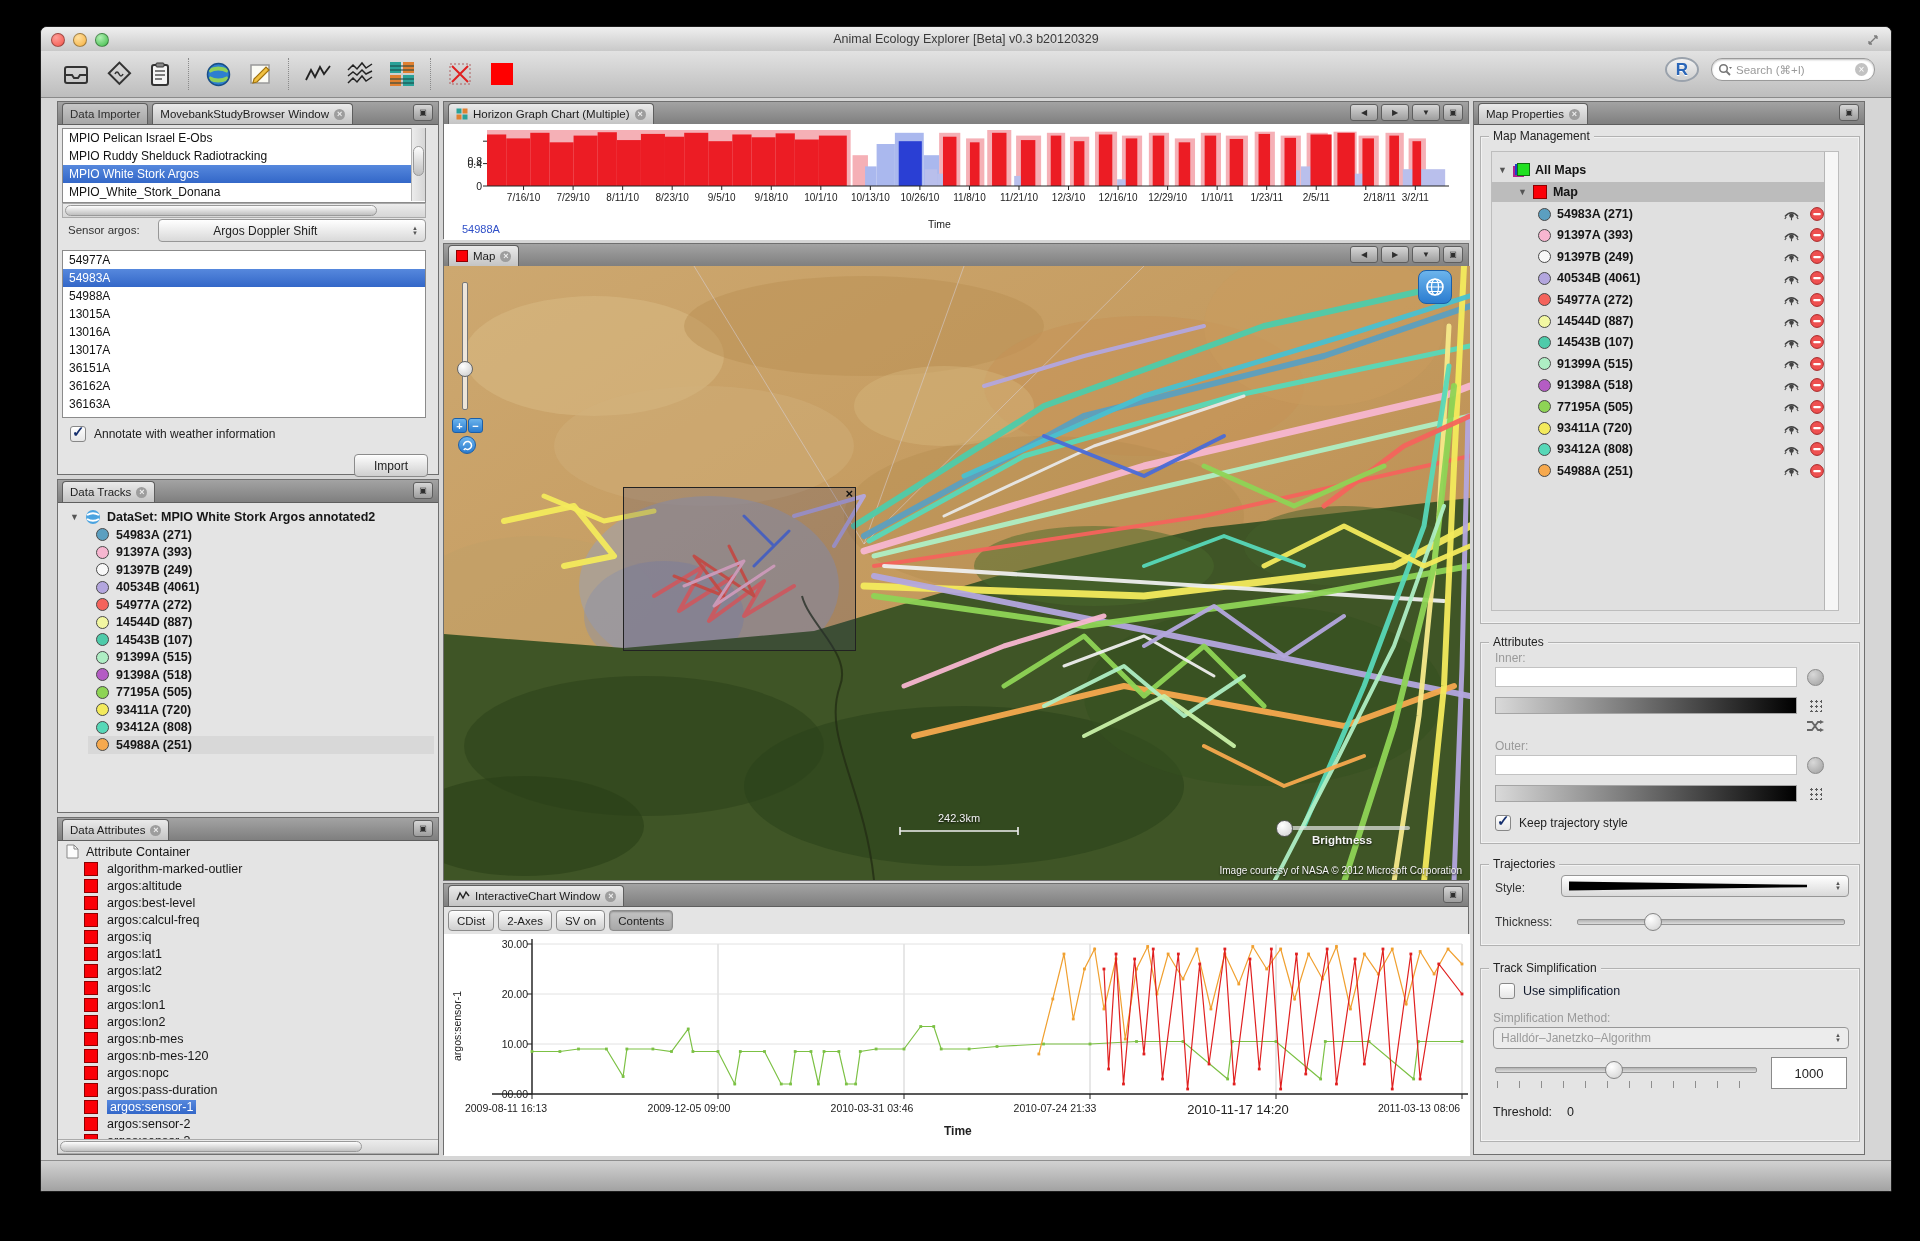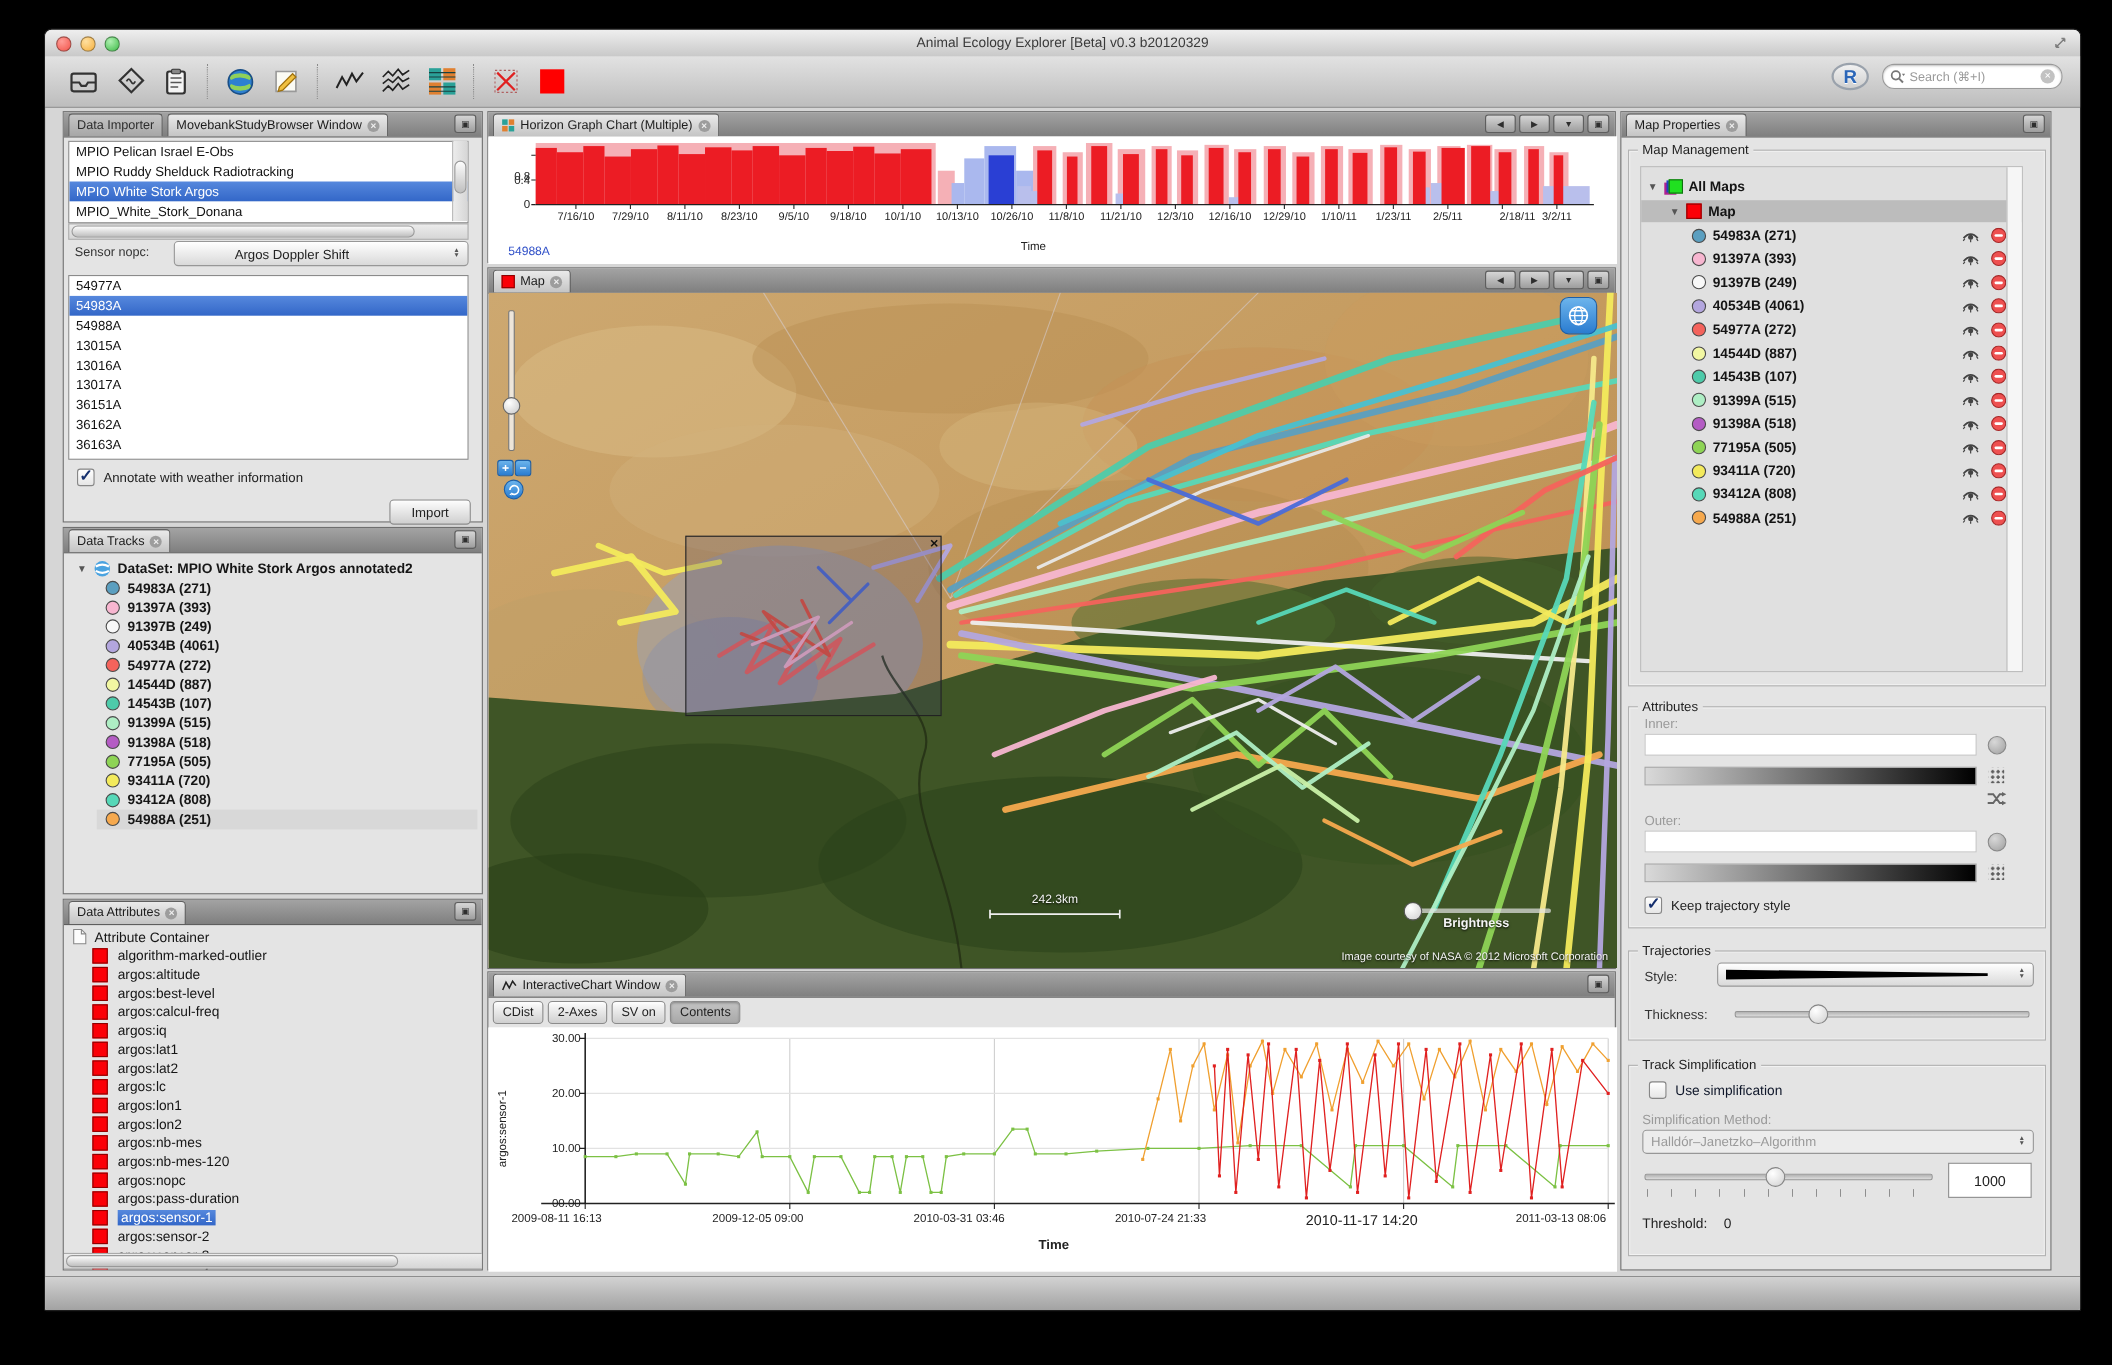--- a/index.html
+++ b/index.html
@@ -216,21 +216,21 @@
         <div class="lrow">MPIO Ruddy Shelduck Radiotracking</div>
         <div class="lrow sel">MPIO White Stork Argos</div>
         <div class="lrow">MPIO_White_Stork_Donana</div>
       </div>
     <div class="vscroll" style="position:absolute;left:353px;top:26px;height:73px;width:13px;">
         <div class="vthumb" style="top:18px;height:28px;"></div>
       </div>
     <div class="hscroll" style="left:4px;top:101px;width:362px;">
         <div class="hthumb" style="left:2px;width:310px;"></div>
       </div>
-    <div style="position:absolute;left:10px;top:122px;" class="fieldlabel">Sensor nopc:</div>
+    <div style="position:absolute;left:10px;top:122px;" class="fieldlabel">Sensor argos:</div>
     <div class="dd" style="position:absolute;left:100px;top:117px;width:268px;height:23px;">
       <span style="margin:0 auto;">Argos Doppler Shift</span>
       <span class="stepper">
           <span>▲</span>
           <span>▼</span>
         </span>
     </div>
     <div class="listbox" id="sensor-list" style="left:4px;top:148px;width:362px;height:166px;">
         <div class="lrow">54977A</div>
         <div class="lrow sel">54983A</div>

